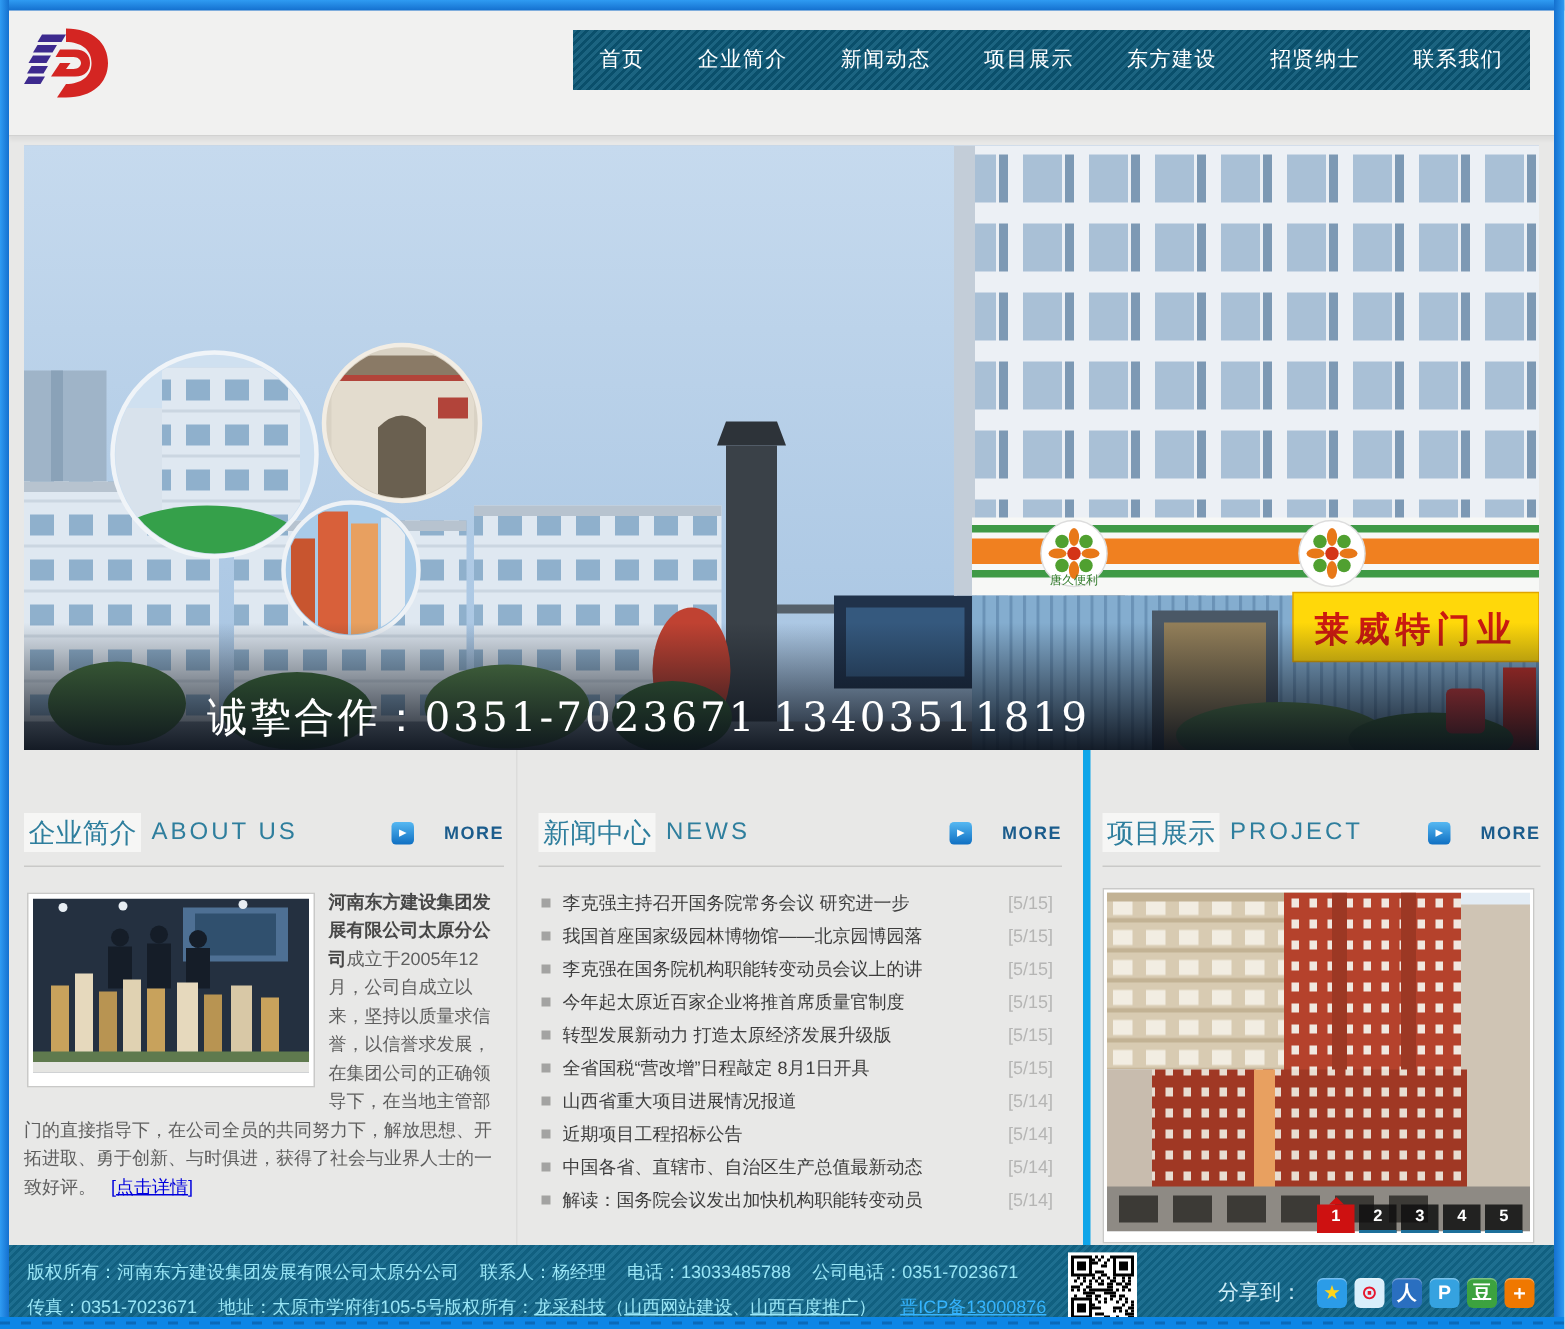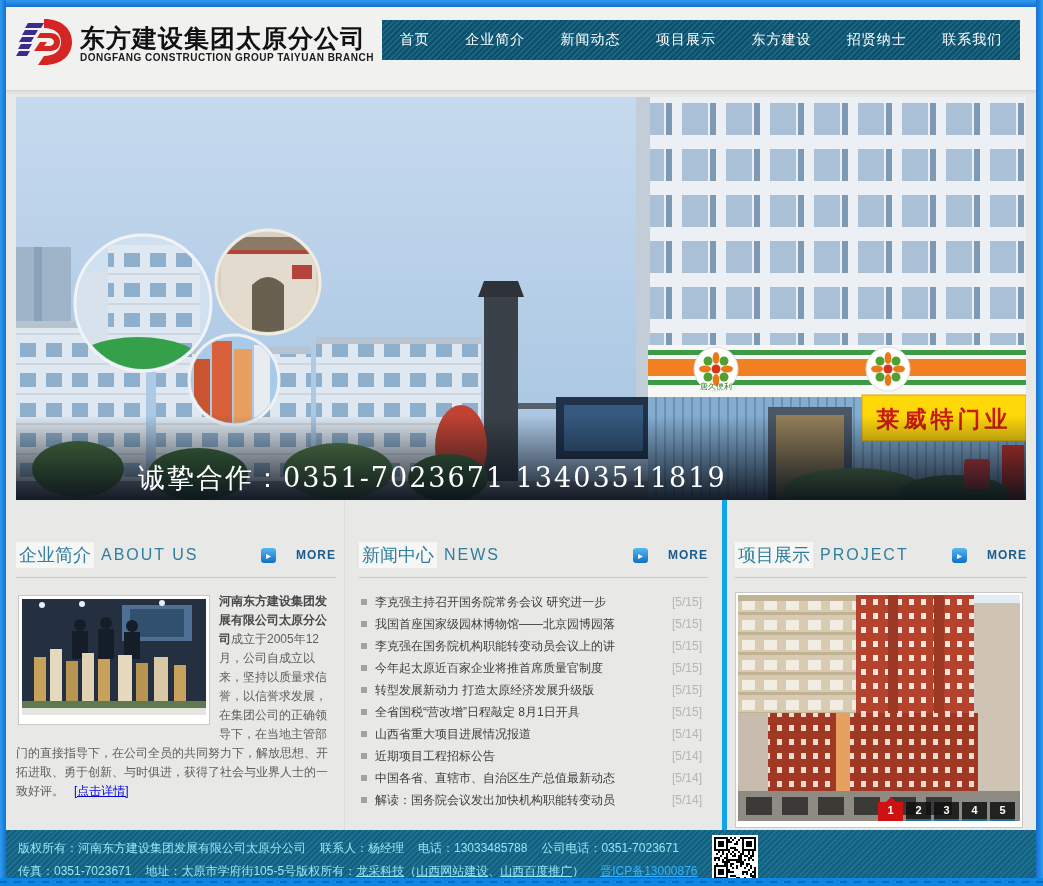--- a/index.html
+++ b/index.html
@@ -97,24 +97,20 @@
       <g fill="#3d2a8e">
         <polygon points="14,6 30,6 27,11 11,11"></polygon>
         <polygon points="11,13 24,13 21,18 8,18"></polygon>
         <polygon points="8,20 20,20 17,25 5,25"></polygon>
         <polygon points="7,27 18,27 15,32 4,32"></polygon>
         <polygon points="5,34 16,34 13,39 2,39"></polygon>
       </g>
       <path d="M30 2 C48 2 58 12 58 25 C58 38 48 48 30 48 L24 48 L30 39 C40 39 47 34 47 25 C47 16 40 11 30 11 Z" fill="#d42522"></path>
       <path d="M26 16 L36 16 C43 16 46 20 46 25 C46 30 43 34 36 34 L20 34 L26 25 L33 25 L30 29 L35 29 C38 29 40 27 40 25 C40 23 38 21 35 21 L23 21 Z" fill="#d42522"></path>
     </svg>
-    <div class="logo-text">
-      <div class="logo-cn">东方建设集团太原分公司</div>
-      <div class="logo-en">DONGFANG CONSTRUCTION GROUP TAIYUAN BRANCH</div>
-    </div>
   </div>
   <nav class="nav">
       <a class="nav-item">首页</a>
       <a class="nav-item">企业简介</a>
       <a class="nav-item">新闻动态</a>
       <a class="nav-item">项目展示</a>
       <a class="nav-item">东方建设</a>
       <a class="nav-item">招贤纳士</a>
       <a class="nav-item">联系我们</a>
     </nav>
@@ -572,13 +568,24 @@
       <rect x="22" y="40" width="2" height="2" fill="#000"></rect>
       <rect x="38" y="40" width="2" height="2" fill="#000"></rect>
       <rect x="40" y="40" width="2" height="2" fill="#000"></rect>
       <rect x="42" y="40" width="2" height="2" fill="#000"></rect>
       <rect x="24" y="42" width="2" height="2" fill="#000"></rect>
       <rect x="26" y="42" width="2" height="2" fill="#000"></rect>
       <rect x="32" y="42" width="2" height="2" fill="#000"></rect>
       <rect x="40" y="42" width="2" height="2" fill="#000"></rect>
       <rect x="42" y="42" width="2" height="2" fill="#000"></rect>
     </svg>
+  <div class="share">
+    <span class="share-label">分享到：</span>
+    <span style="display:flex;gap:5px">
+        <span class="share-ic" style="background: rgb(43, 156, 232); color: rgb(255, 213, 25);">★</span>
+        <span class="share-ic" style="background: rgb(217, 238, 251); color: rgb(230, 22, 45);">⊙</span>
+        <span class="share-ic" style="background: rgb(42, 111, 192); color: rgb(255, 255, 255);">人</span>
+        <span class="share-ic" style="background: rgb(53, 162, 224); color: rgb(255, 255, 255);">P</span>
+        <span class="share-ic" style="background: rgb(60, 162, 63); color: rgb(255, 255, 255);">豆</span>
+        <span class="share-ic" style="background: rgb(240, 120, 0); color: rgb(255, 255, 255);">＋</span>
+      </span>
+  </div>
 </div>
 
 </body></html>

